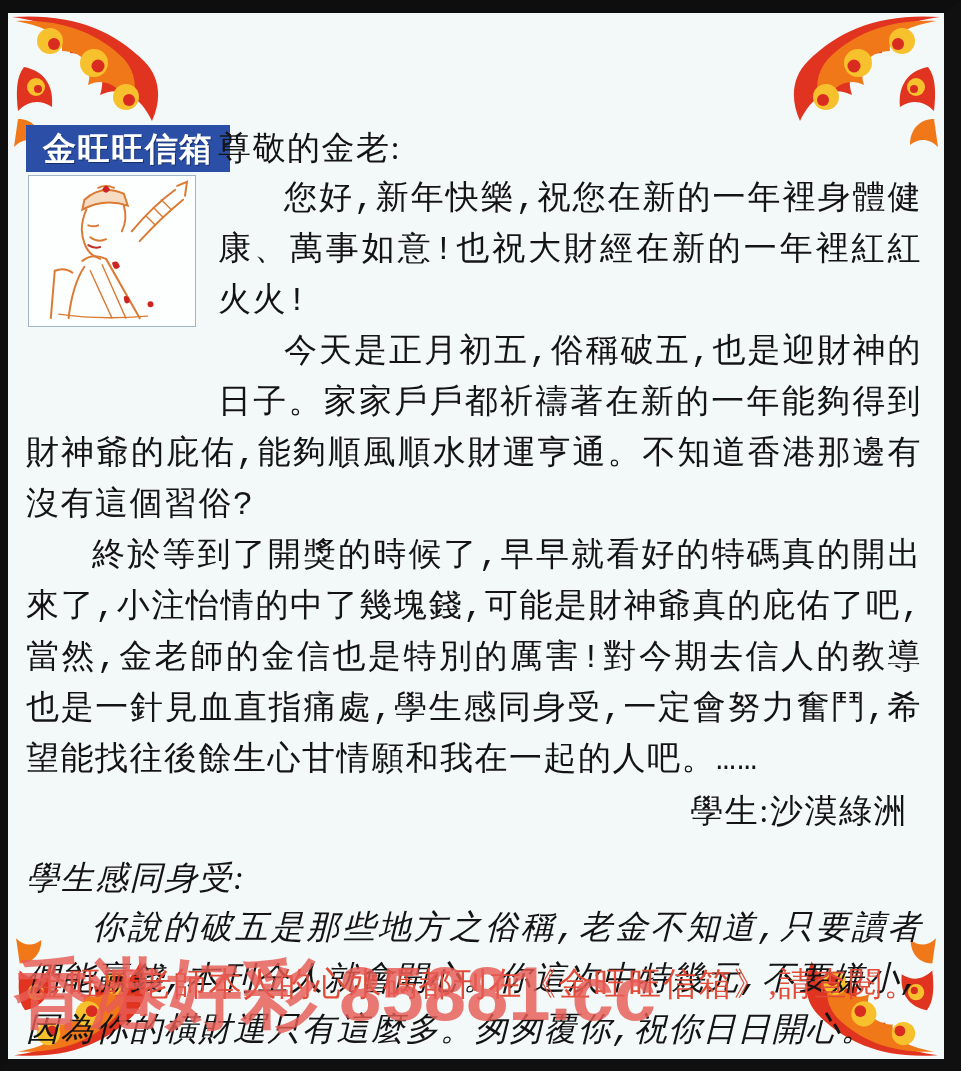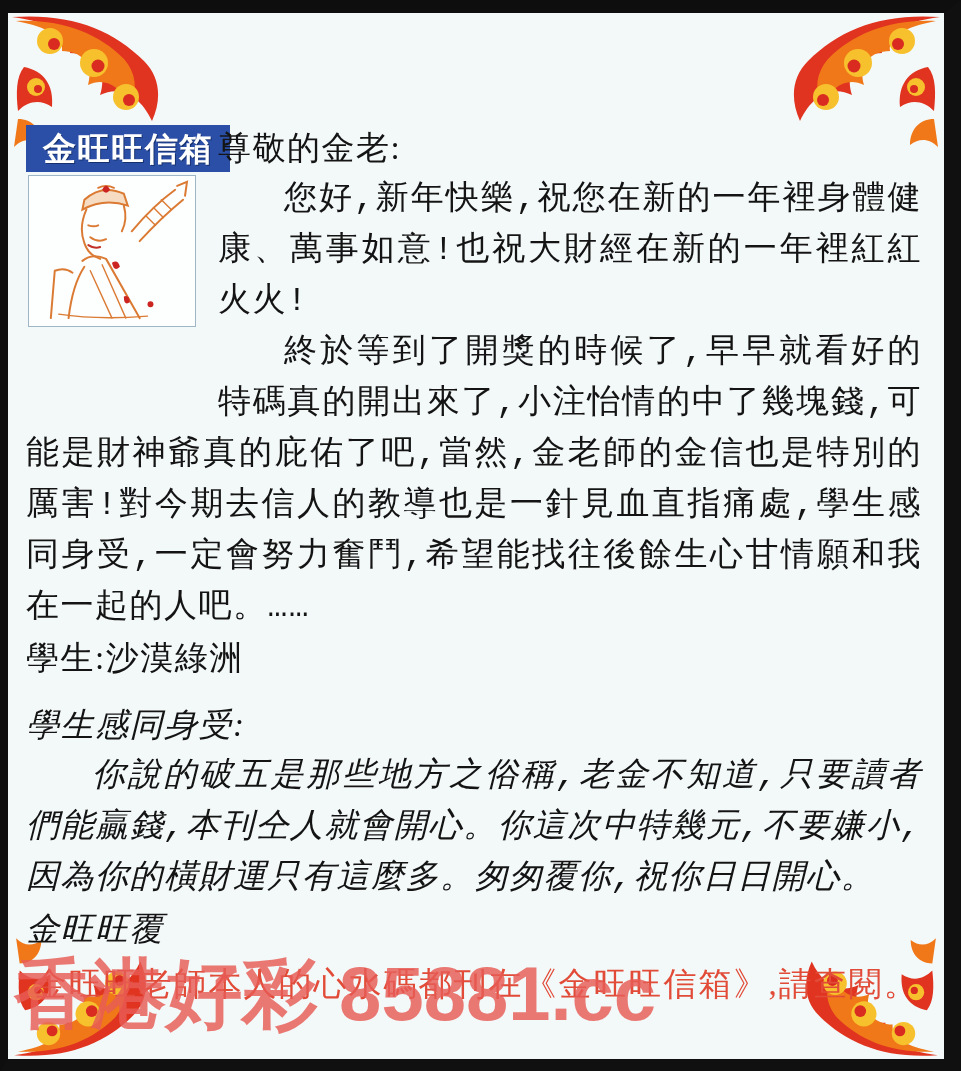--- a/index.html
+++ b/index.html
@@ -58,21 +58,21 @@
     text-shadow:1px 1px 0 #16306e;
   }
   .illu-frame {
     width:168px; height:152px;
     margin-top:3px; margin-left:2px;
     border:1px solid #9fb6c6;
     background:#fdfefe;
   }
   .para { text-indent:2em;font-family:Liberation Mono, monospace; }
   .salutation { text-indent:0; }
-  .sig { text-align:left; padding-right:14px; }
+  .sig { text-align:right; padding-right:14px; }
   .reply { font-style:italic; }
   .reply-block { margin-top:16px; }
 
   .notice {
     position:absolute; left:0; right:0; bottom:52px;
     text-align:center;
     color:#e14b38;
     font-size:33px;
     letter-spacing:2px;
     z-index:2;
@@ -194,20 +194,21 @@
             <path d="M96,122 q6,-2 6,6 q-6,4 -6,-6 Z" fill="#cc2420" stroke="none"></path>
             <path d="M120,130 a3,3 0 1,0 6,0 a3,3 0 1,0 -6,0" fill="#cc2420" stroke="none"></path>
             <path d="M30,140 Q70,146 120,142" stroke-width="1.4"></path>
           </g>
         </svg>
       </div>
     </div>
 
     <p class="salutation">尊敬的金老:</p>
     <p class="para">您好,新年快樂,祝您在新的一年裡身體健康、萬事如意!也祝大財經在新的一年裡紅紅火火!</p>
+    <p class="para">今天是正月初五,俗稱破五,也是迎財神的日子。家家戶戶都祈禱著在新的一年能夠得到財神爺的庇佑,能夠順風順水財運亨通。不知道香港那邊有沒有這個習俗?</p>
     <p class="para">終於等到了開獎的時候了,早早就看好的特碼真的開出來了,小注怡情的中了幾塊錢,可能是財神爺真的庇佑了吧,當然,金老師的金信也是特別的厲害!對今期去信人的教導也是一針見血直指痛處,學生感同身受,一定會努力奮鬥,希望能找往後餘生心甘情願和我在一起的人吧。……</p>
     <p class="sig">學生:沙漠綠洲</p>
 
     <div class="reply-block">
       <p class="salutation reply">學生感同身受:</p>
       <p class="para reply">你說的破五是那些地方之俗稱,老金不知道,只要讀者們能贏錢,本刊仝人就會開心。你這次中特幾元,不要嫌小,因為你的橫財運只有這麼多。匆匆覆你,祝你日日開心。</p>
       <p class="sig reply">金旺旺覆</p>
     </div>
   </div>
 

